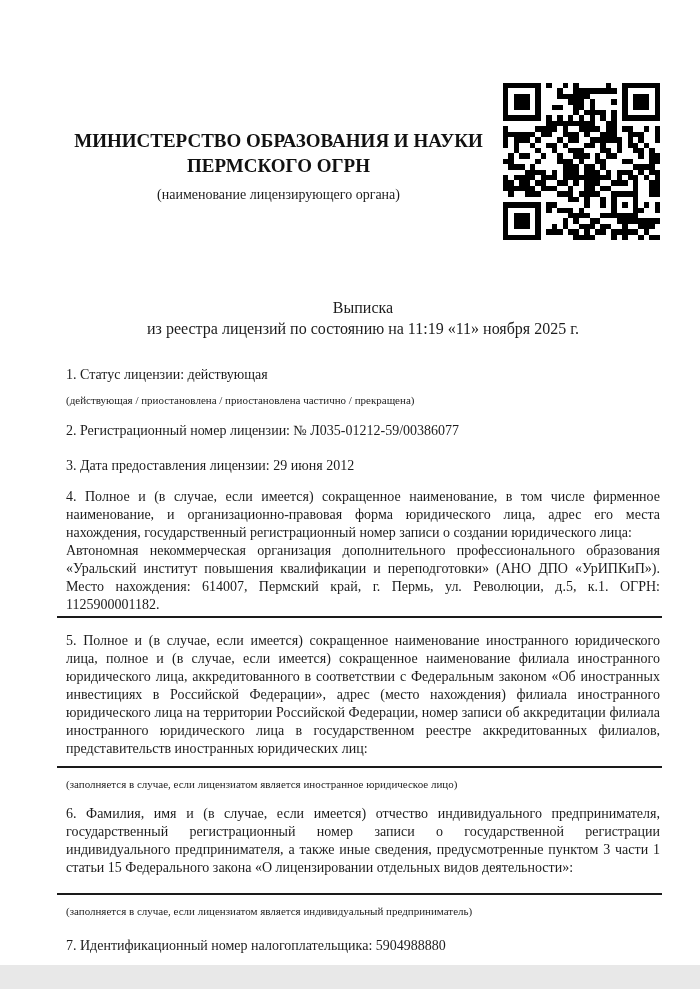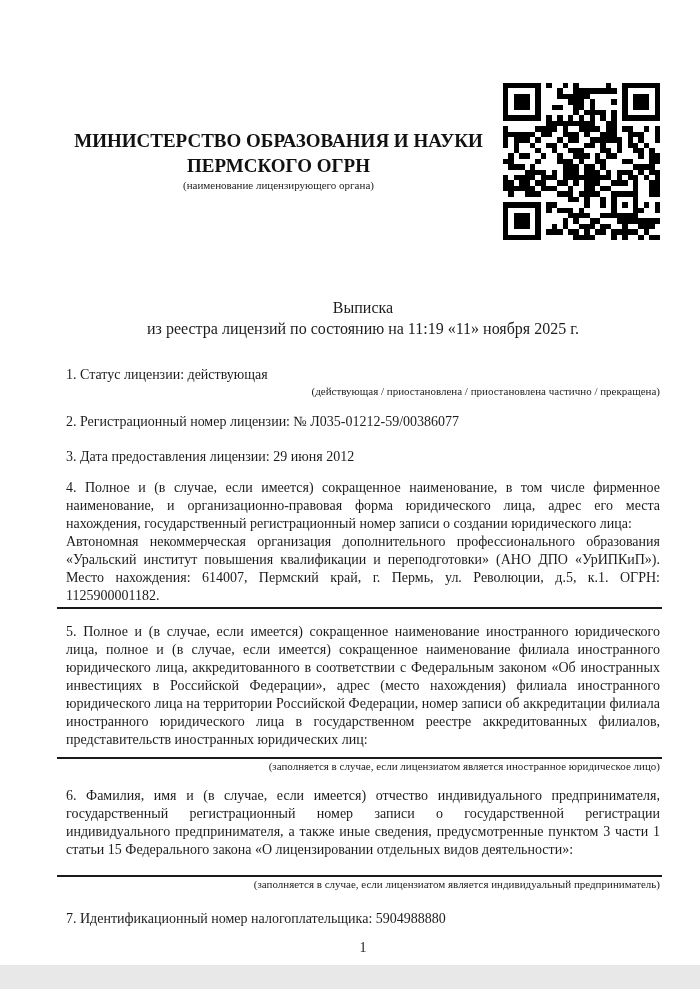--- a/index.html
+++ b/index.html
@@ -10,31 +10,31 @@
     background:#ffffff;
     font-family:"Liberation Serif", serif;
     color:#1c1c1c;
     box-sizing:border-box;
     padding:0 40px 0 66px;
     overflow:hidden;
   }
   .header-row { display:flex; justify-content:space-between; align-items:flex-start; margin-top:83px; }
   .org-block { flex:1 1 auto; text-align:center; padding-top:45px; padding-right:12px; }
   .org-title { font-weight:bold; font-size:19px; line-height:25px; color:#111111; }
-  .org-subtitle { font-size:11px; line-height:13px; margin-top:1px; color:#1c1c1c; }
+  .org-subtitle { font-size:14px; line-height:13px; margin-top:10px; color:#1c1c1c; }
   .qr-box { flex:0 0 auto; width:157px; height:157px; }
   .qr-box svg { display:block; width:157px; height:157px; }
 
   .doc-title { text-align:center; margin-top:57px; font-size:16px; line-height:21px; }
 
   .items { margin:0; }
   .item { font-size:14px; line-height:18px; }
   .item p { margin:0; }
   .just { text-align:justify; }
-  .cap { text-align:right; font-size:11px; line-height:13px; margin-top:1px; }
+  .cap { text-align:left; font-size:11px; line-height:13px; margin-top:10px; }
   .rule { border-top:2px solid #1a1a1a; margin-left:-9px; margin-right:-2px; height:0; }
   .rule-tight { margin-top:2px; }
   .blank-sm { height:8px; }
   .blank-md { height:16px; }
 
   .item-1 { margin-top:27px; }
   .item-2 { margin-top:15px; }
   .item-3 { margin-top:17px; }
   .item-4 { margin-top:13px; }
   .item-5 { margin-top:14px;font-family:Liberation Serif, serif; }

